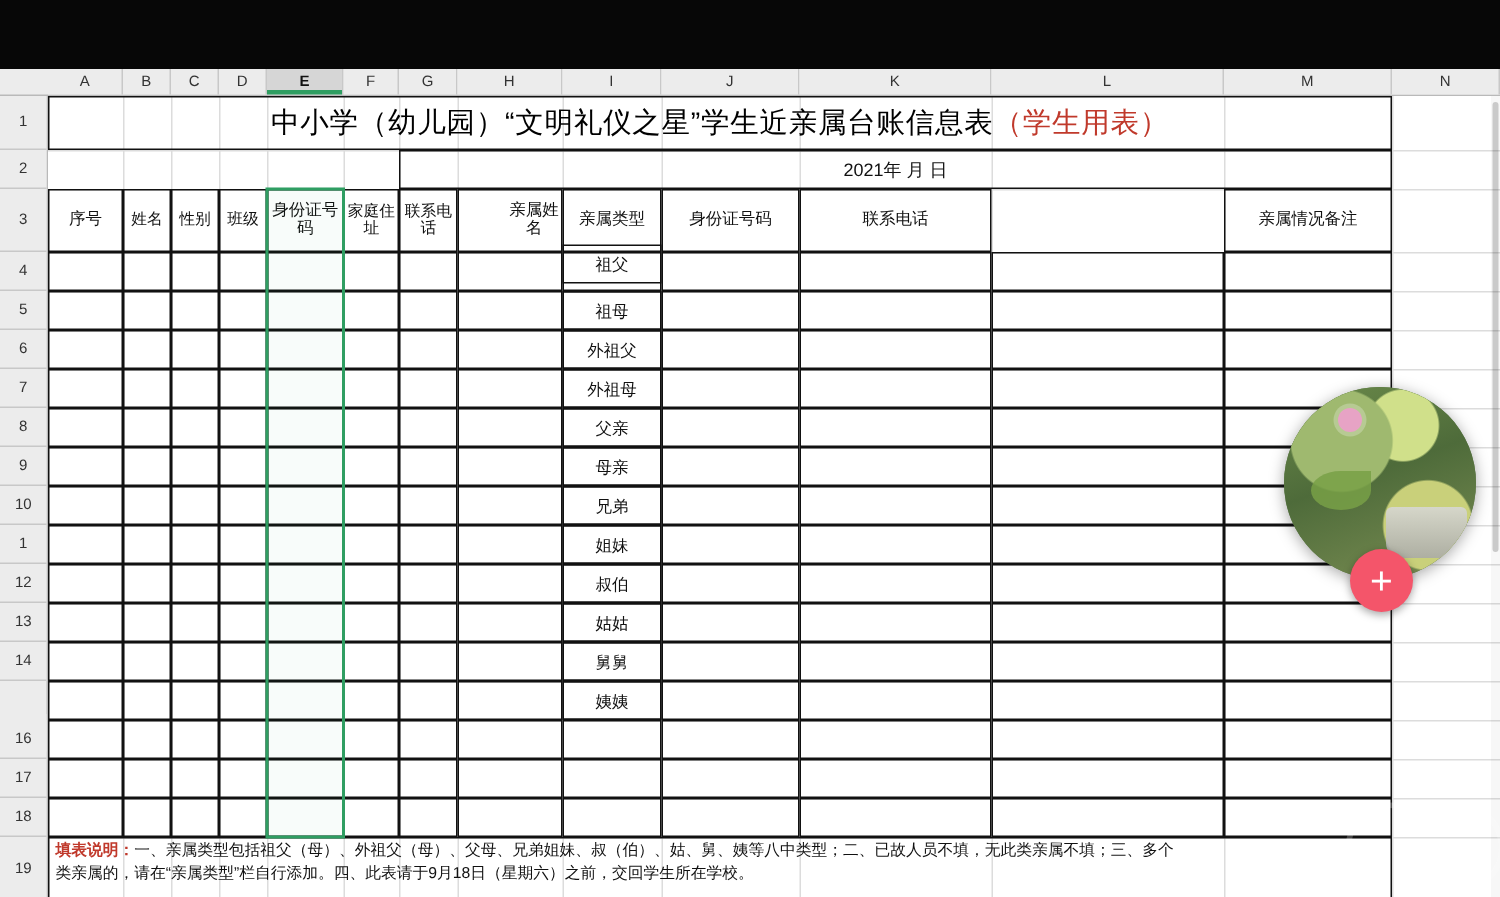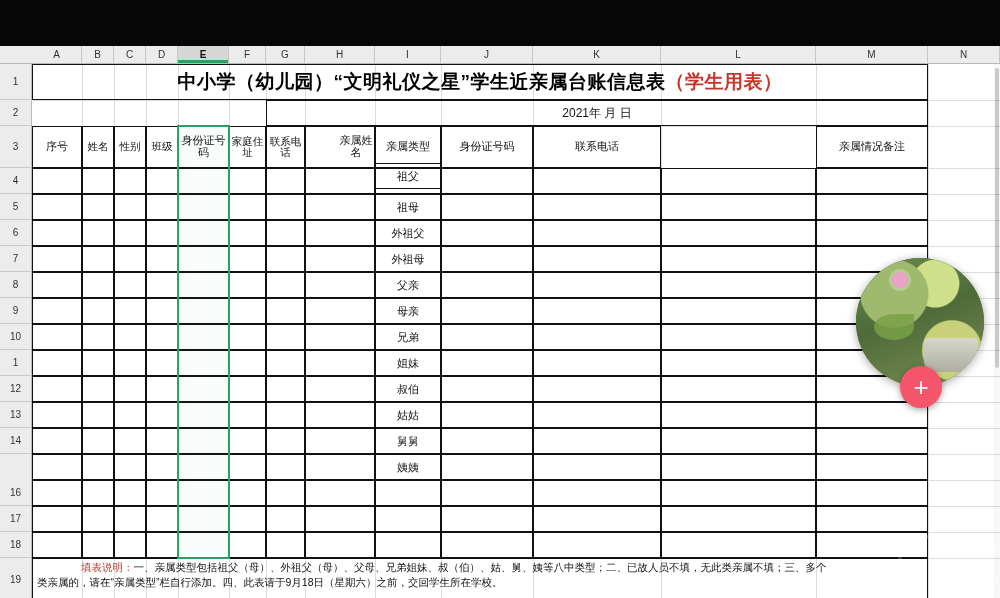--- a/index.html
+++ b/index.html
@@ -126,40 +126,40 @@
     height: 1px;
     background: #dcdcdc;
   }
   .gridline-v {
     position: absolute;
     width: 1px;
     background: #dcdcdc;
   }
   .title {
     font-size: 19px;
-    font-weight: bold;
+    font-weight: normal;
     color: #000;
     letter-spacing: 0.5px;
   }
   .title .red {
     color: #c0392b;
   }
   .vert2 {
     line-height: 1.05;
     font-size: 11px;
   }
   .note {
     font-size: 10.5px;
     color: #111;
     text-align: left;
     justify-content: flex-start;
     line-height: 1.45;
     padding: 1px 4px;
   }
-  .note .redtxt { color: #c0392b; font-weight: normal; margin-left: 44px; }
+  .note .redtxt { color: #c0392b; font-weight: bold; }
   
   .selrect {
     position: absolute;
     border: 2px solid #2f9e62;
     box-sizing: border-box;
     pointer-events: none;
     background: rgba(47,158,98,0.03);
   }
   
   .bubble {

